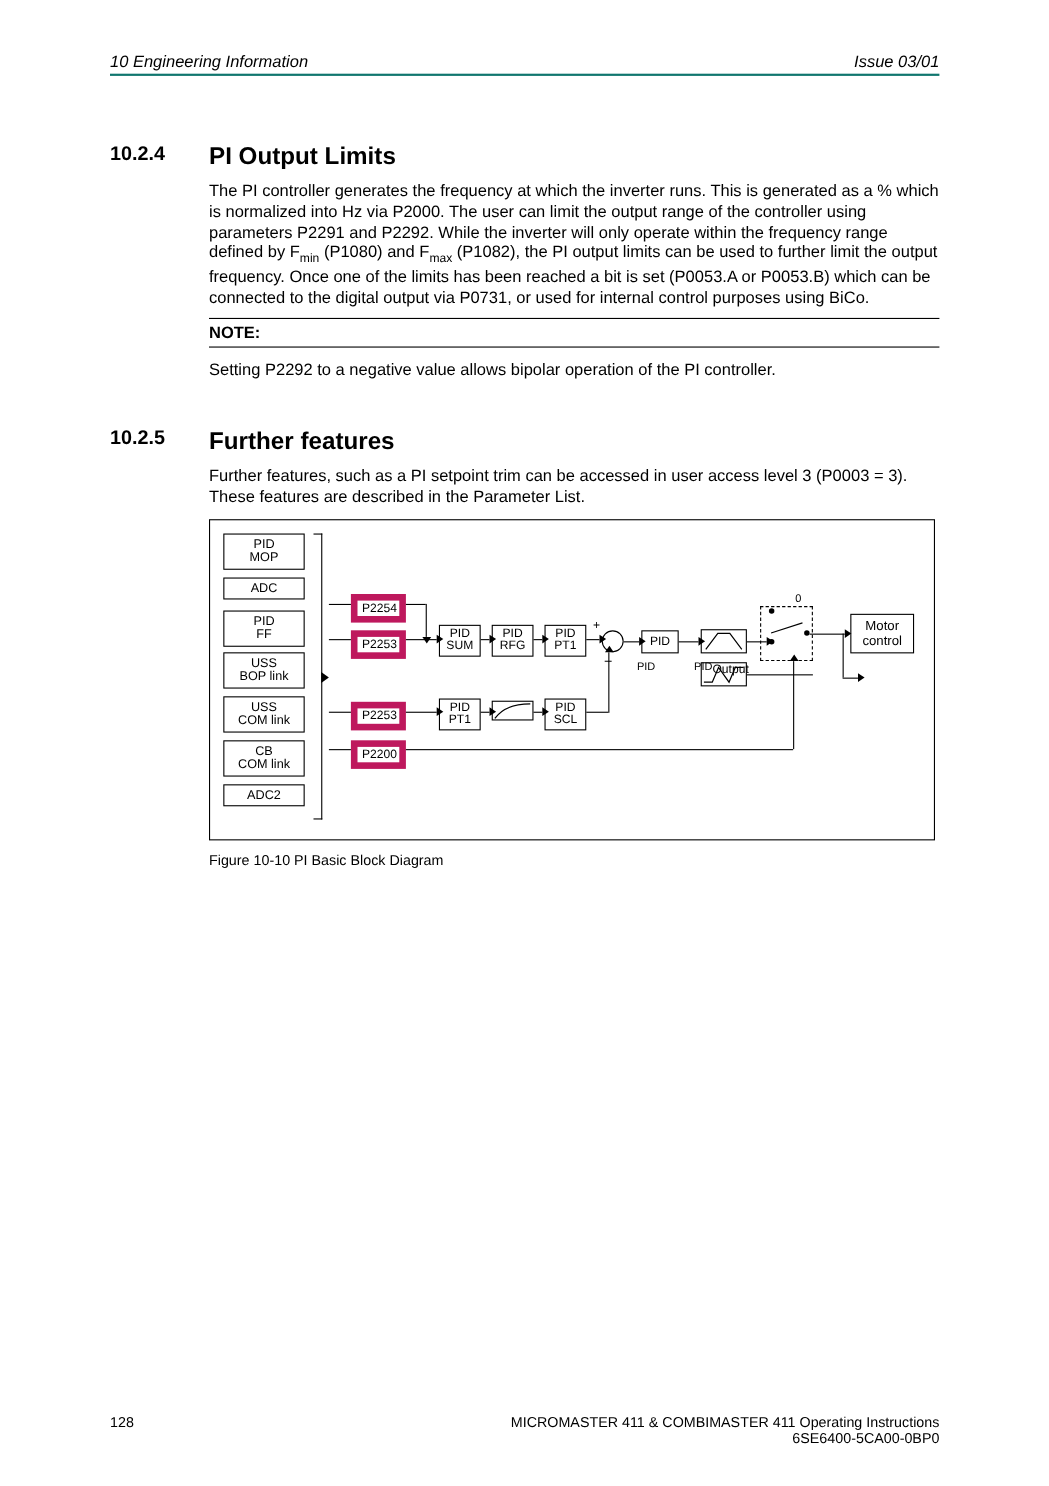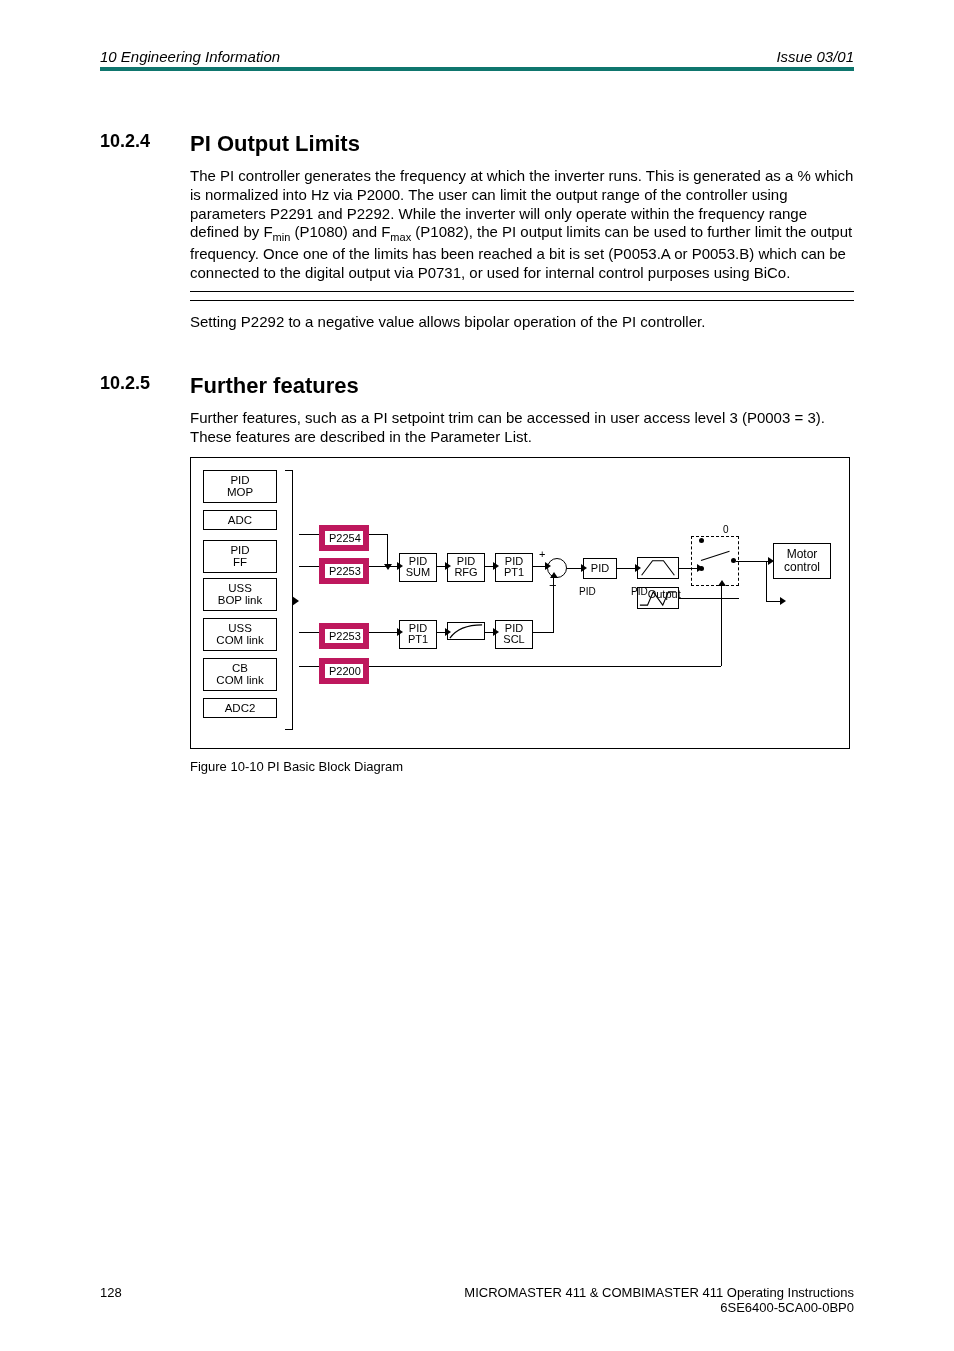--- a/index.html
+++ b/index.html
@@ -10,21 +10,21 @@
     font-family: Arial, Helvetica, sans-serif;
     color: #000;
     position: relative;
     padding: 48px 100px 0 100px;
   }
   .header-row {
     display: flex;
     justify-content: space-between;
     font-style: italic;
     font-size: 15px;
-    border-bottom: 4px solid #0f766e;
+    border-bottom: 2px solid #0f766e;
     padding-bottom: 2px;
     margin-bottom: 60px;
   }
   .section-row {
     display: flex;
     margin-bottom: 10px;
   }
   .sec-num {
     width: 90px;
     font-weight: bold;
@@ -298,20 +298,21 @@
 <div class="section-row">
   <div class="sec-num">10.2.4</div>
   <div class="sec-title">PI Output Limits</div>
 </div>
 
 <p class="body-text">
   <span>The PI controller generates the frequency at which the inverter runs. This is generated as a % which is normalized into Hz via P2000. The user can limit the output range of the controller using parameters P2291 and P2292. While the inverter will only operate within the frequency range defined by F</span><sub>min</sub><span> (P1080) and F</span><sub>max</sub><span> (P1082), the PI output limits can be used to further limit the output frequency. Once one of the limits has been reached a bit is set (P0053.A or P0053.B) which can be connected to the digital output via P0731, or used for internal control purposes using BiCo.</span>
 </p>
 
 <div class="note-box">
+  <div class="note-label">NOTE:</div>
 </div>
 
 <p class="body-text">Setting P2292 to a negative value allows bipolar operation of the PI controller.</p>
 
 <div style="height:34px"></div>
 
 <div class="section-row">
   <div class="sec-num">10.2.5</div>
   <div class="sec-title">Further features</div>
 </div>

